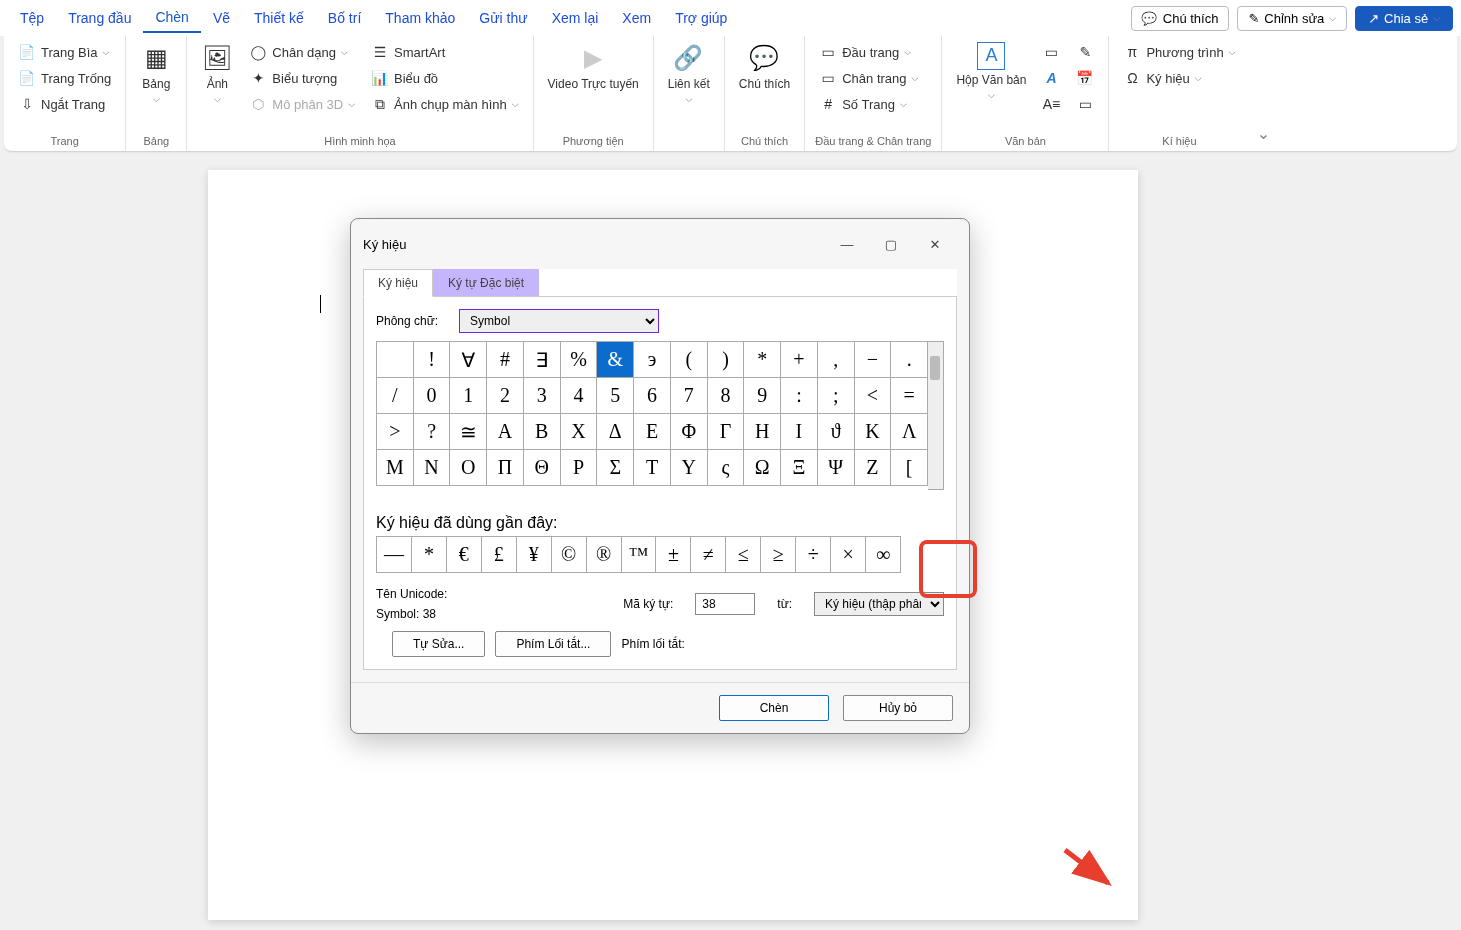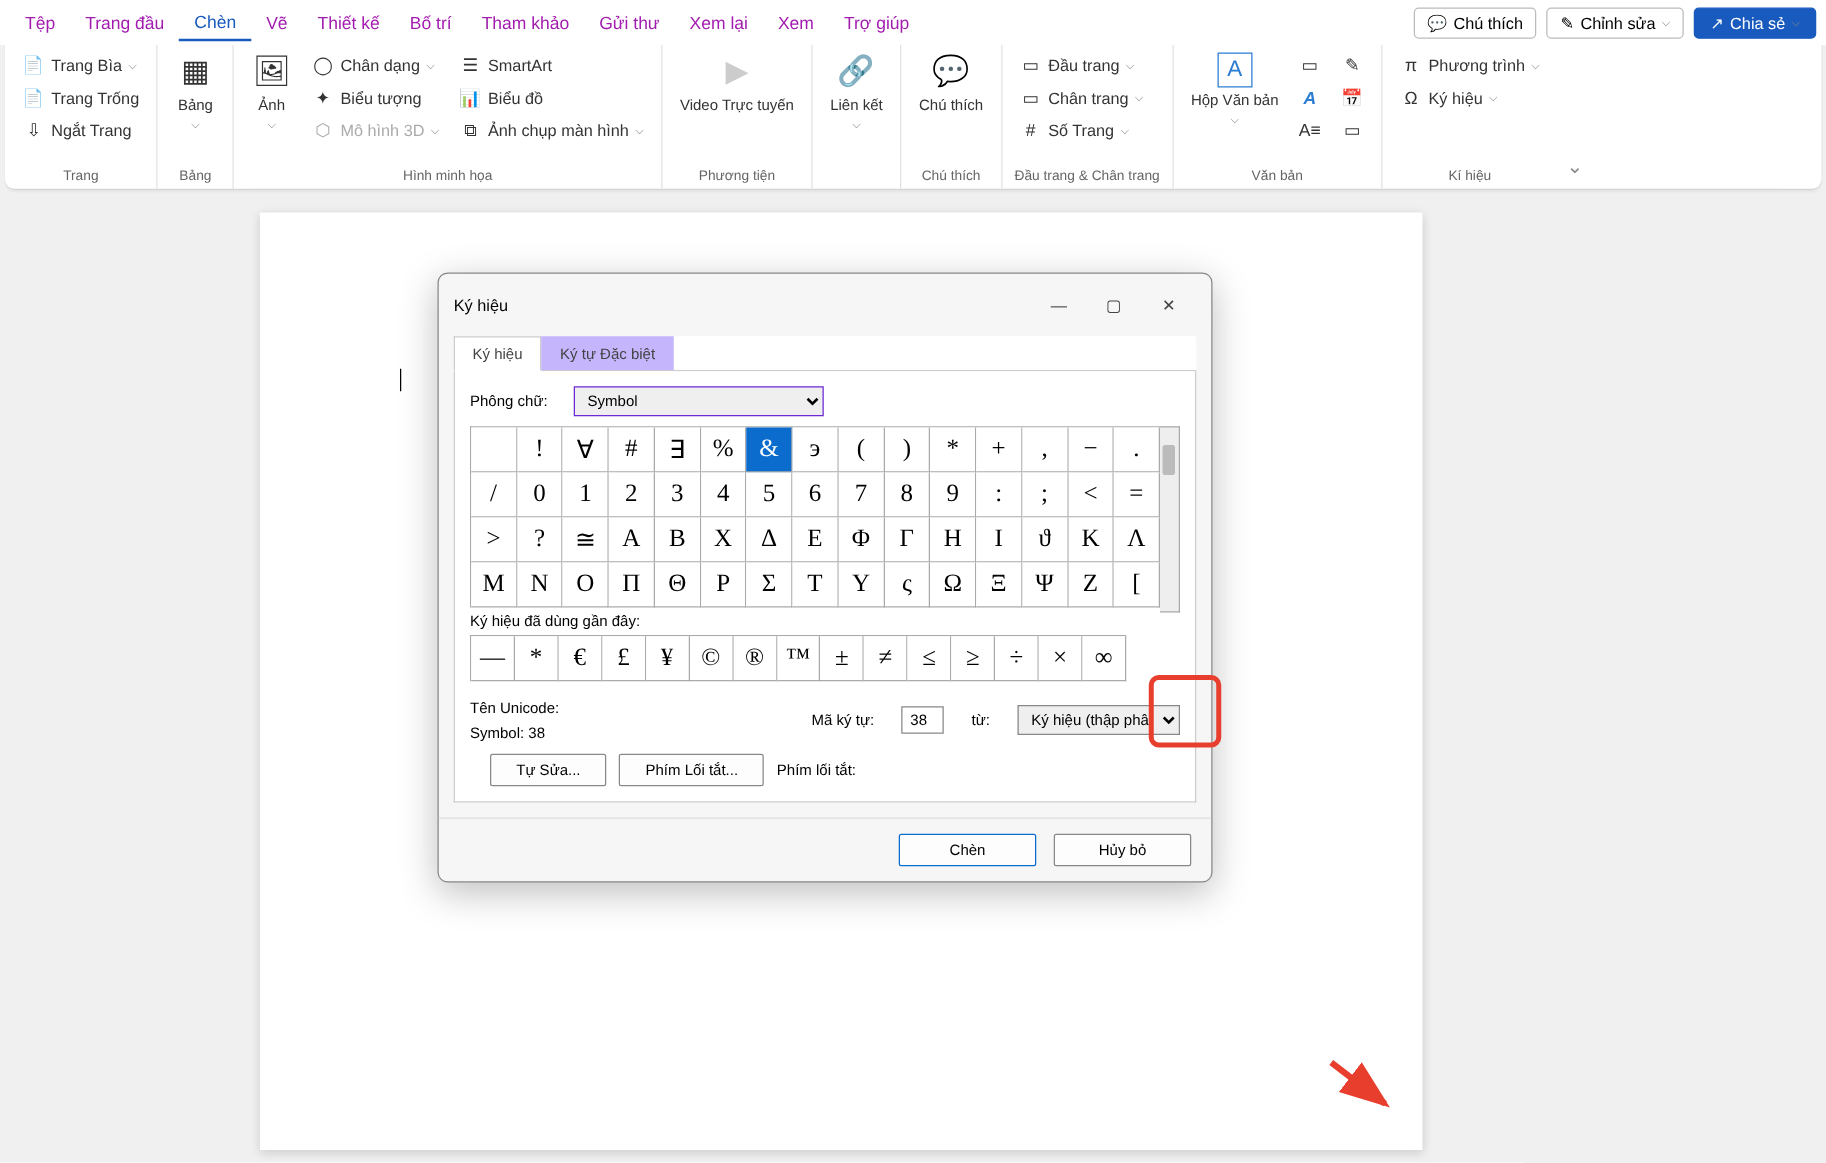--- a/index.html
+++ b/index.html
@@ -1,20 +1,20 @@
 <!DOCTYPE html>
 <html><head>
 <meta charset="utf-8">
 <style>
 * { box-sizing: border-box; margin: 0; padding: 0; font-family: "Segoe UI", Arial, sans-serif; }
 body { background: #f0f0f0; width: 1461px; height: 930px; overflow: hidden; position: relative; }
 
 
 .tab-bar { background: #fff; display: flex; align-items: center; height: 36px; padding: 0 8px; }
-.tab { padding: 6px 12px; font-size: 14px; color: #a21caf; cursor: pointer; }
+.tab { padding: 6px 12px; font-size: 14px; color: #1d4ed8; cursor: pointer; }
 .tab.active { color: #185abd; border-bottom: 2px solid #185abd; }
 .tab-right { margin-left: auto; display: flex; gap: 8px; align-items: center; }
 .btn-out { border: 1px solid #bbb; border-radius: 4px; padding: 4px 10px; font-size: 13px; display: flex; align-items: center; gap: 5px; background: #fff; cursor: pointer; }
 .btn-primary { background: #185abd; color: #fff; border: 1px solid #185abd; border-radius: 4px; padding: 4px 12px; font-size: 13px; display: flex; align-items: center; gap: 5px; cursor: pointer; }
 
 
 .ribbon { background: #fff; border-bottom: 1px solid #d4d4d4; display: flex; height: 116px; border-radius: 0 0 8px 8px; margin: 0 4px; box-shadow: 0 1px 2px rgba(0,0,0,0.05); }
 .rgroup { border-right: 1px solid #e2e2e2; padding: 4px 10px 0; display: flex; flex-direction: column; justify-content: space-between; }
 .rgroup-label { text-align: center; font-size: 11px; color: #666; padding: 2px 0 4px; }
 .rgroup-body { display: flex; gap: 8px; align-items: flex-start; flex: 1; }
@@ -42,21 +42,21 @@
 .dlg-tab.active { background: #fff; border: 1px solid #ccc; border-bottom: 1px solid #fff; margin-bottom: -1px; }
 .dlg-panel { background: #fff; border: 1px solid #ccc; border-top: none; padding: 12px; }
 .font-row { display: flex; align-items: center; gap: 21px; font-size: 12px; margin-bottom: 8px; }
 .font-row select, .font-row input { border: 1px solid #6d28d9; padding: 3px 6px; font-size: 12px; }
 .sym-grid { display: grid; grid-template-columns: repeat(15, 1fr); border-left: 1px solid #aaa; border-top: 1px solid #aaa; margin-bottom: 4px; }
 .sym-cell { border-right: 1px solid #aaa; border-bottom: 1px solid #aaa; height: 36px; display: flex; align-items: center; justify-content: center; font-family: "Times New Roman", serif; font-size: 20px; cursor: pointer; background: #fff; }
 .sym-cell.selected { background: #0b6cce; color: #fff; }
 .sym-scroll { display: flex; }
 .sym-sb { width: 16px; background: #eee; border: 1px solid #aaa; border-left: none; position: relative; }
 .sym-sb-thumb { position: absolute; top: 14px; left: 2px; width: 10px; height: 24px; background: #bbb; border-radius: 2px; }
-.recent-label { font-size: 12px; margin: 0 0 4px; }
+.recent-label { font-size: 16px; margin: 24px 0 4px; }
 .recent-grid { display: grid; grid-template-columns: repeat(15, 1fr); border-left: 1px solid #aaa; border-top: 1px solid #aaa; width: 525px; }
 .info-row { display: flex; align-items: center; gap: 22px; font-size: 12px; margin-top: 14px; }
 .info-left { flex: 1; }
 .info-row input, .info-row select { border: 1px solid #888; padding: 3px 6px; font-size: 12px; }
 .btn-row { display: flex; gap: 10px; margin-top: 10px; font-size: 12px; align-items: center; margin-left: 16px; }
 .dlg-btn { border: 1px solid #888; background: #fdfdfd; padding: 5px 20px; font-size: 12px; cursor: pointer; border-radius: 2px; }
 .dlg-footer { display: flex; justify-content: flex-end; gap: 14px; padding: 12px 16px; border-top: 1px solid #ddd; }
 .dlg-footer .dlg-btn { width: 110px; }
 .dlg-footer .primary { border: 1px solid #0b6cce; }
 
@@ -134,21 +134,21 @@
         <div class="rbtn dd">
             <span class="ico">◯</span>
             <span>Chân dạng</span>
           </div>
         <div class="rbtn">
             <span class="ico">✦</span>
             <span>Biểu tượng</span>
           </div>
         <div class="rbtn disabled dd">
             <span class="ico">⬡</span>
-            <span>Mô hình 3D</span>
+            <span>Mô phân 3D</span>
           </div>
       </div>
       <div class="rcol">
         <div class="rbtn">
             <span class="ico">☰</span>
             <span>SmartArt</span>
           </div>
         <div class="rbtn">
             <span class="ico">📊</span>
             <span>Biểu đồ</span>
@@ -361,21 +361,21 @@
           <div class="sym-cell">÷</div>
           <div class="sym-cell">×</div>
           <div class="sym-cell">∞</div>
         </div>
       <div class="info-row">
         <div class="info-left">
           <div>Tên Unicode:</div>
           <div style="margin-top:6px">Symbol: 38</div>
         </div>
         <span>Mã ký tự:</span>
-        <input style="width: 34px;" value="38">
+        <input style="width: 60px;" value="38">
         <span>từ:</span>
         <select style="width:130px"><option>Ký hiệu (thập phân)</option></select>
       </div>
       <div class="btn-row">
         <button class="dlg-btn">Tự Sửa...</button>
         <button class="dlg-btn">Phím Lối tắt...</button>
         <span>Phím lối tắt:</span>
       </div>
     </div>
   </div>

